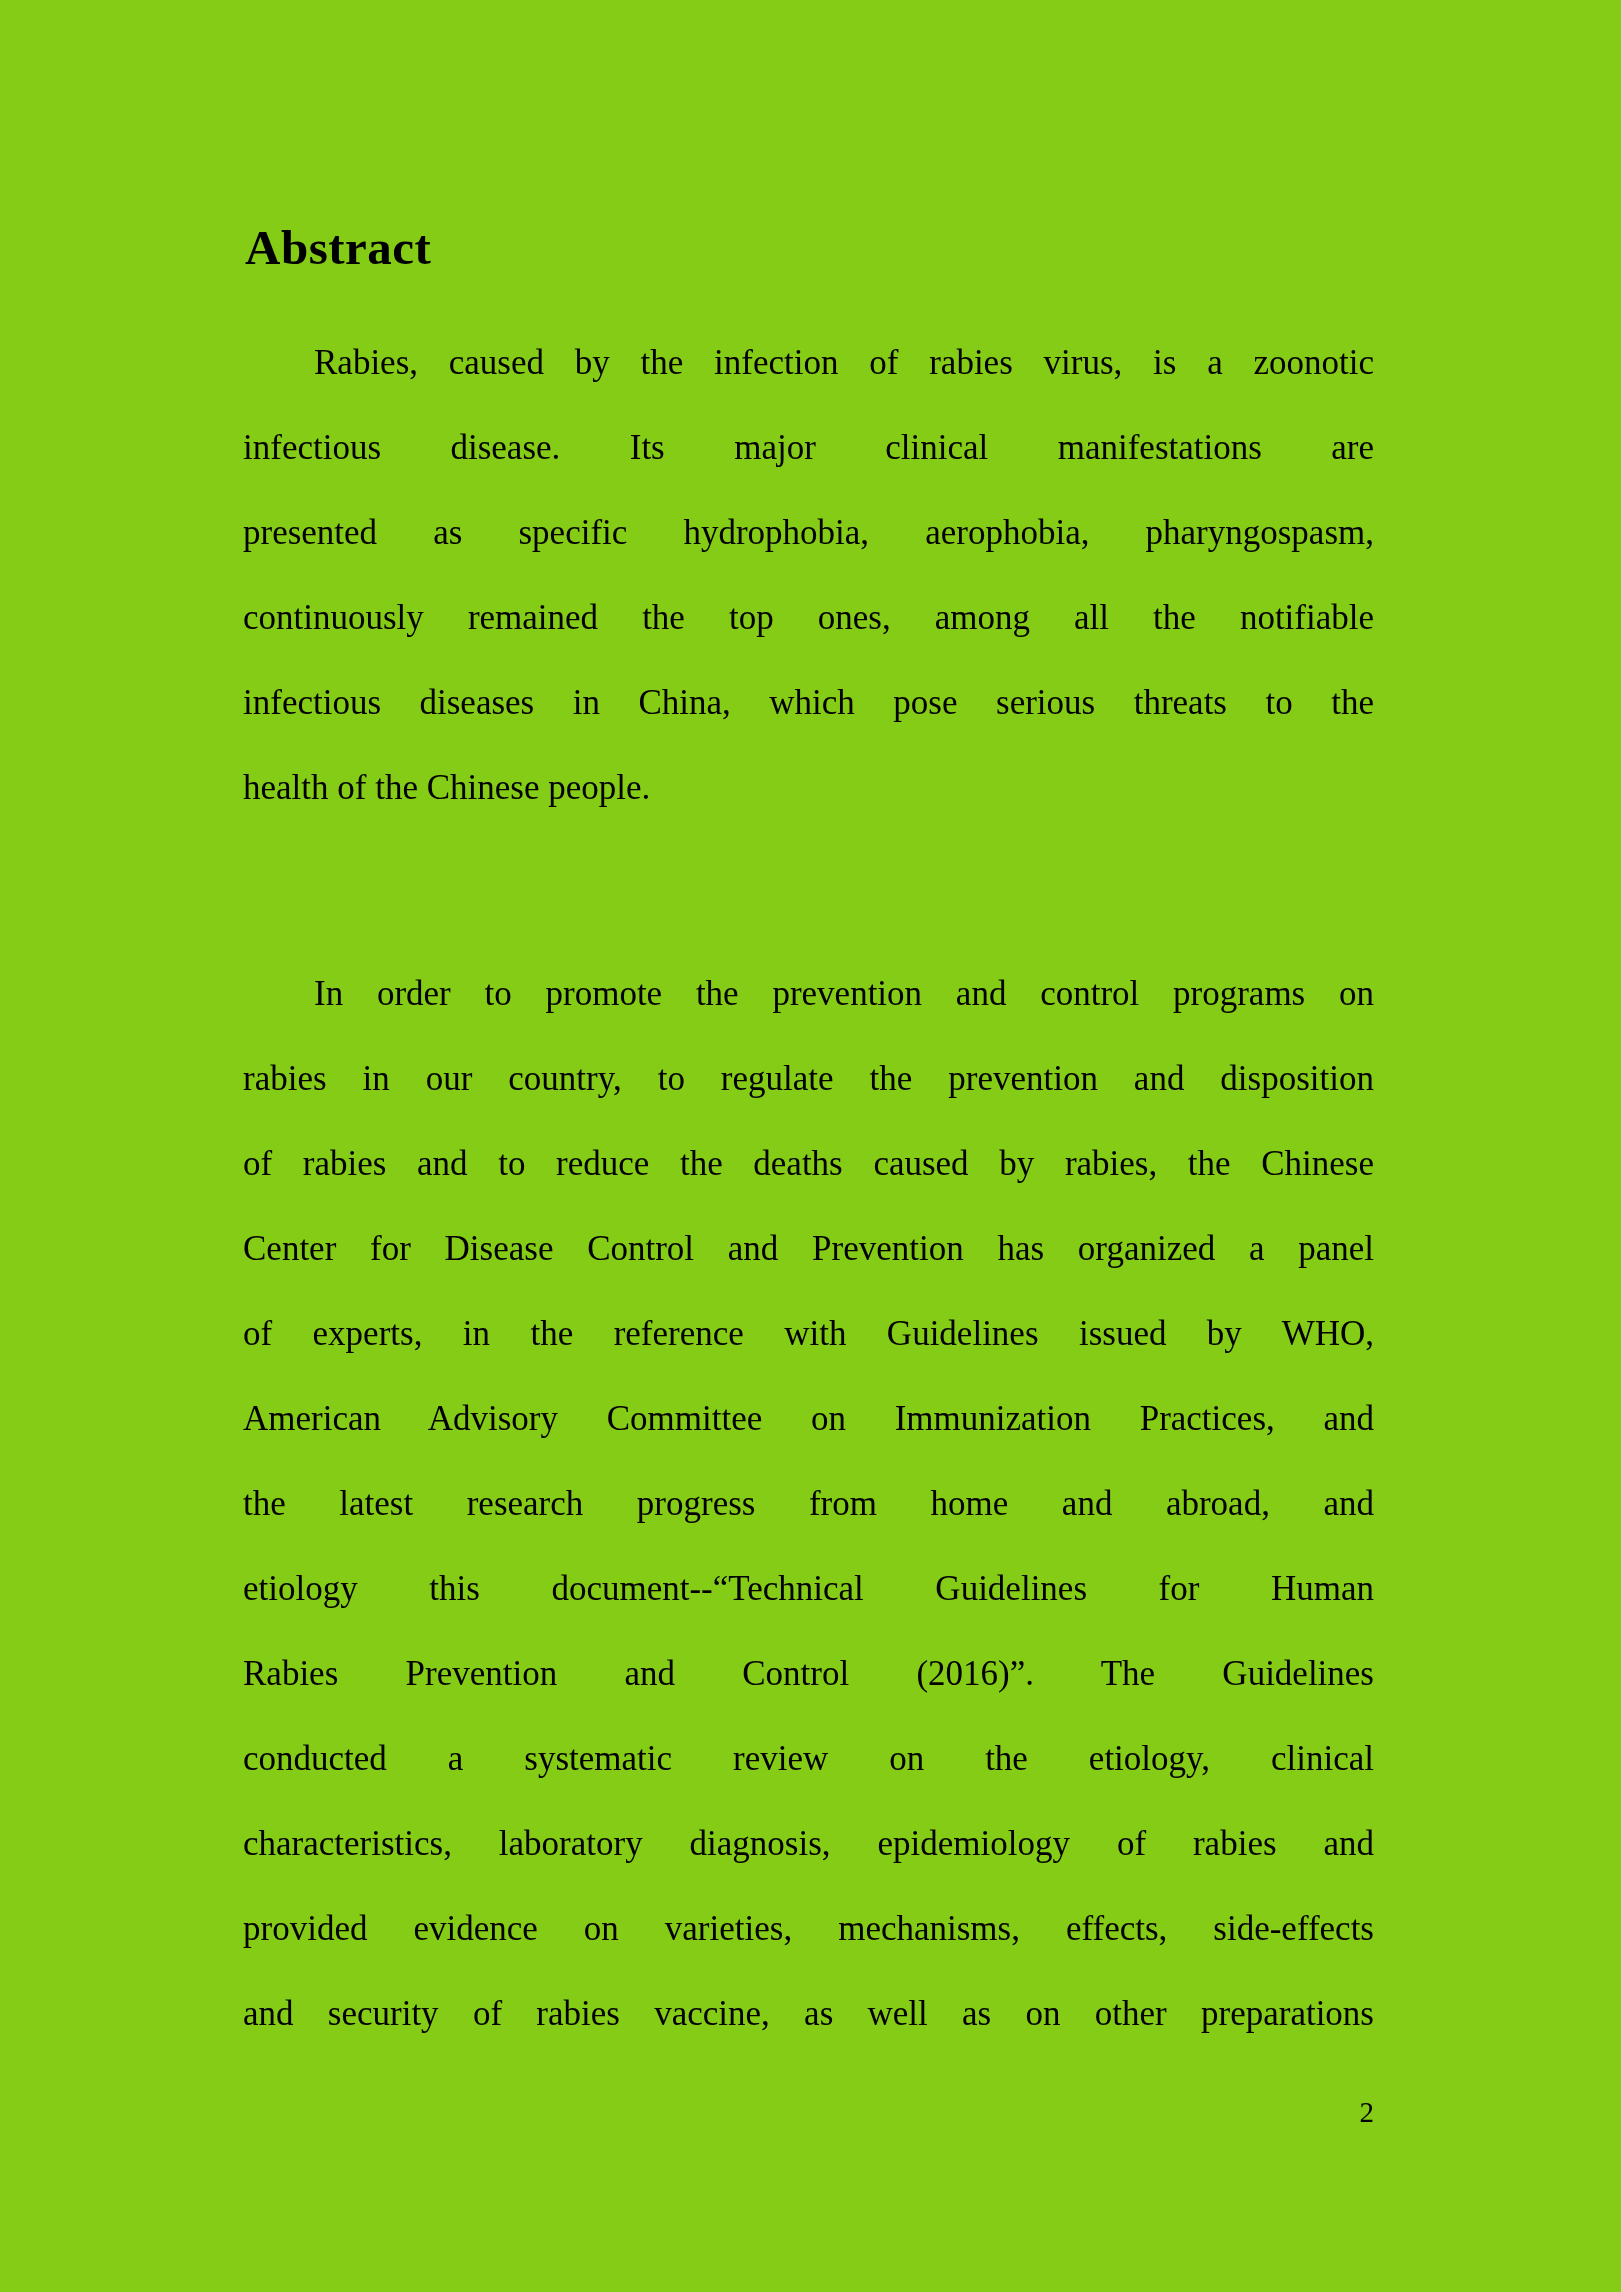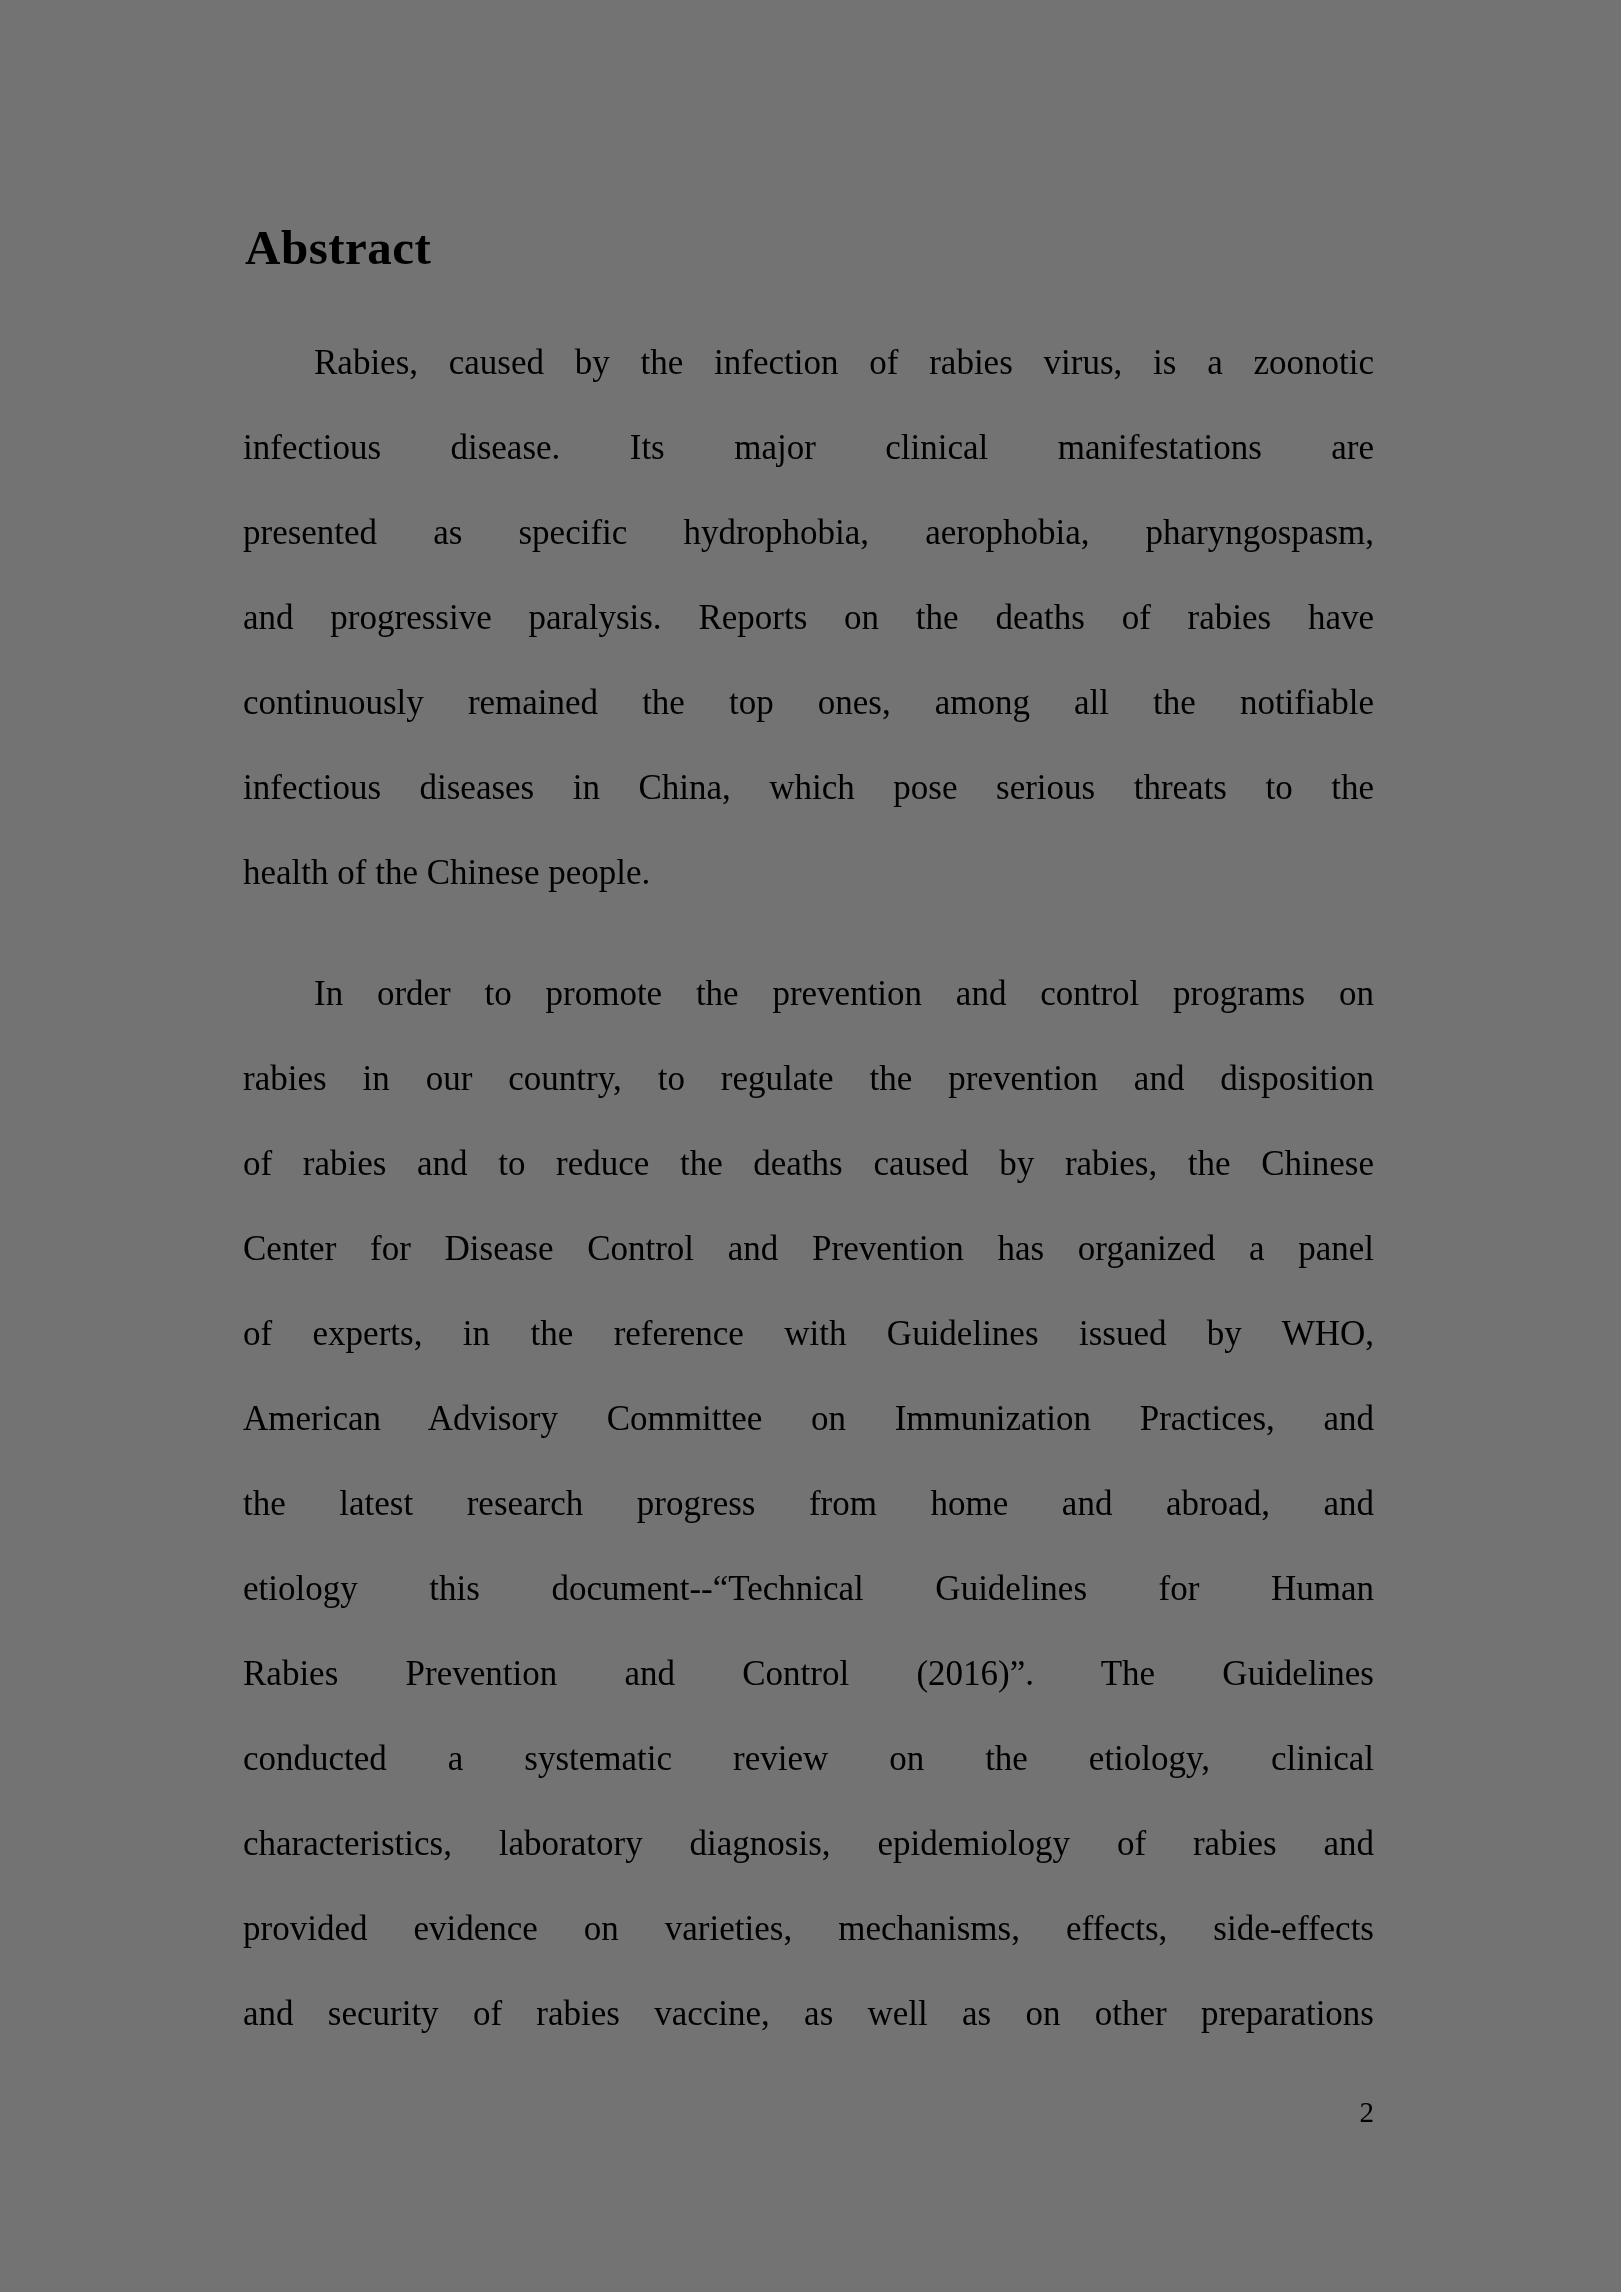--- a/index.html
+++ b/index.html
@@ -4,21 +4,21 @@
 <style>
   html, body {
     margin: 0;
     padding: 0;
     background: #ffffff;
   }
   .page {
     position: relative;
     width: 1621px;
     height: 2293px;
-    background: #737373;
+    background: #84cc16;
     color: #000000;
     font-family: "Liberation Serif", "DejaVu Serif", serif;
     overflow: hidden;
   }
   .heading {
     position: absolute;
     left: 245px;
     top: 218px;
     font-size: 49px;
     line-height: 59px;
@@ -60,21 +60,20 @@
 <body>
 
 <div class="page">
 
   <div class="heading">Abstract</div>
 
   <div class="para para-1">
     <div class="line indent">Rabies, caused by the infection of rabies virus, is a zoonotic</div>
     <div class="line">infectious disease. Its major clinical manifestations are</div>
     <div class="line">presented as specific hydrophobia, aerophobia, pharyngospasm,</div>
-    <div class="line">and progressive paralysis. Reports on the deaths of rabies have</div>
     <div class="line">continuously remained the top ones, among all the notifiable</div>
     <div class="line">infectious diseases in China, which pose serious threats to the</div>
     <div class="line short">health of the Chinese people.</div>
   </div>
 
   <div class="para para-2">
     <div class="line indent">In order to promote the prevention and control programs on</div>
     <div class="line">rabies in our country, to regulate the prevention and disposition</div>
     <div class="line">of rabies and to reduce the deaths caused by rabies, the Chinese</div>
     <div class="line">Center for Disease Control and Prevention has organized a panel</div>

